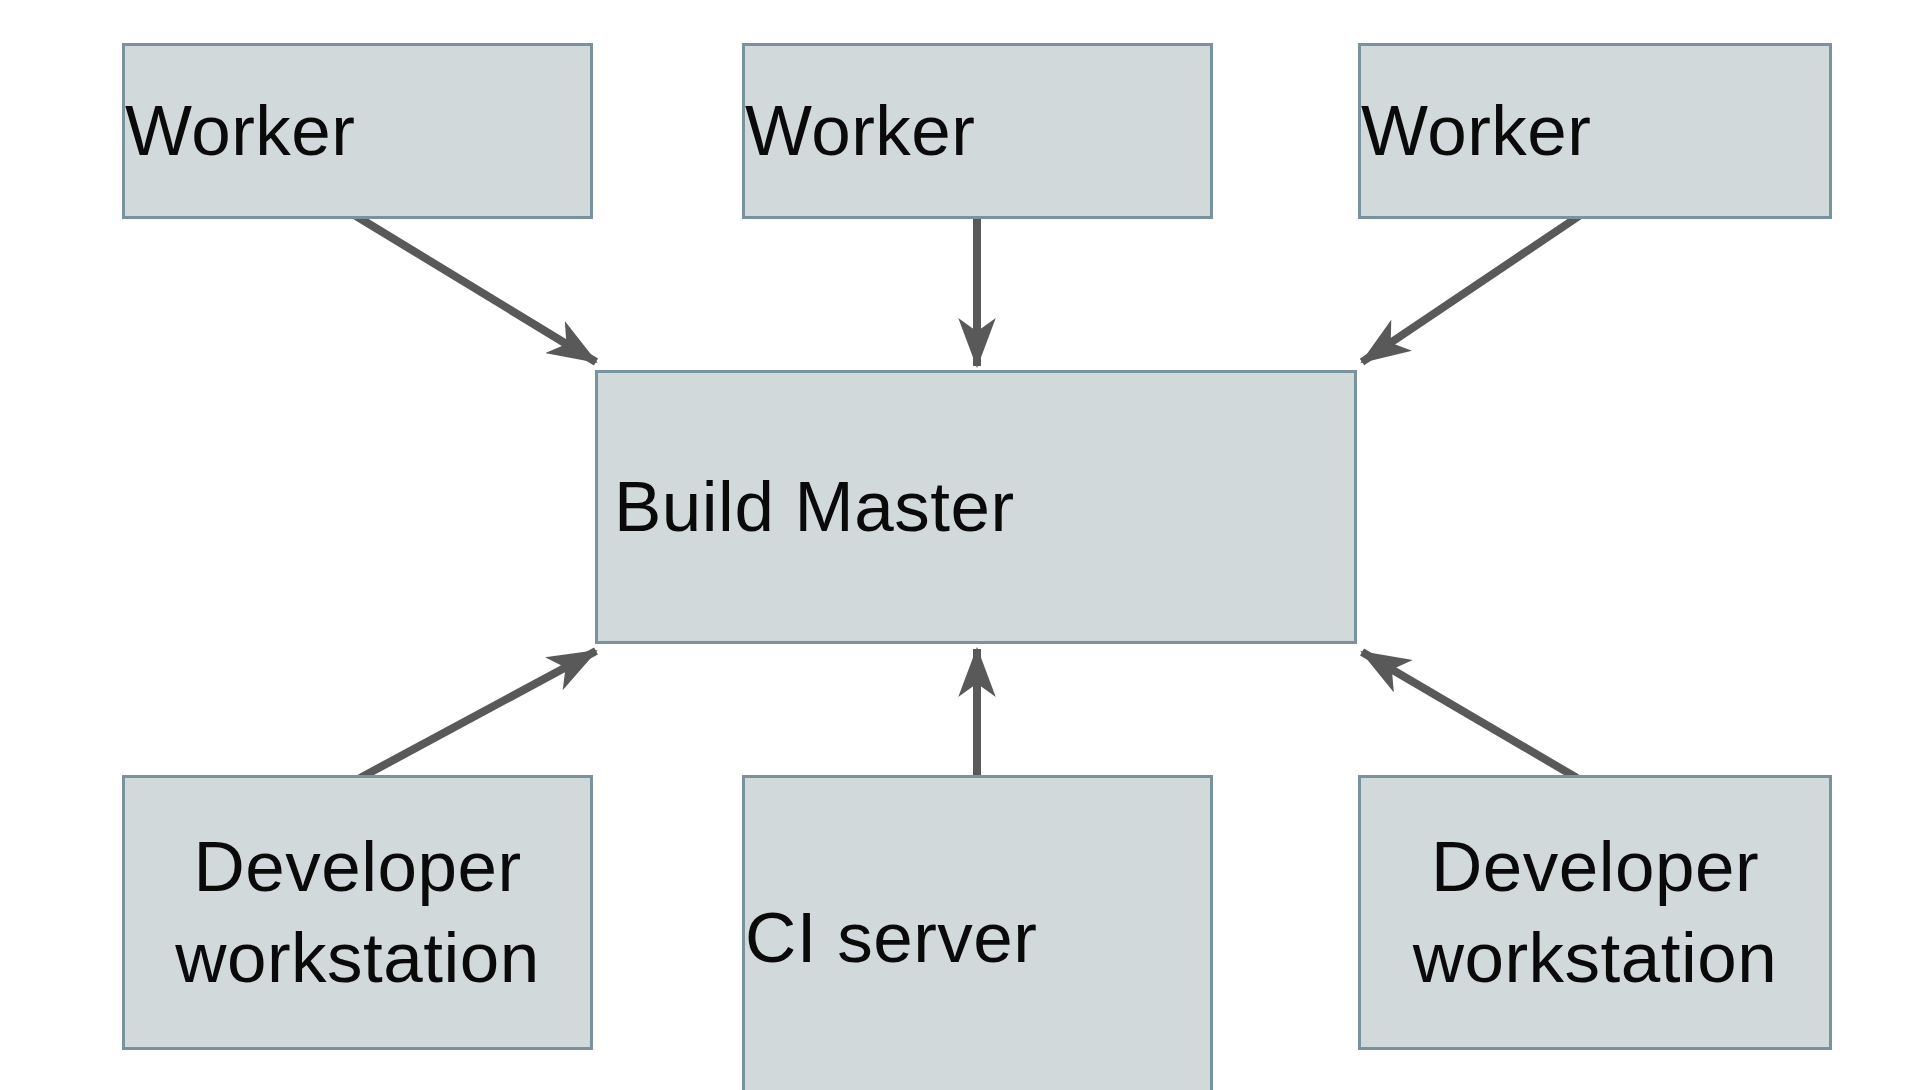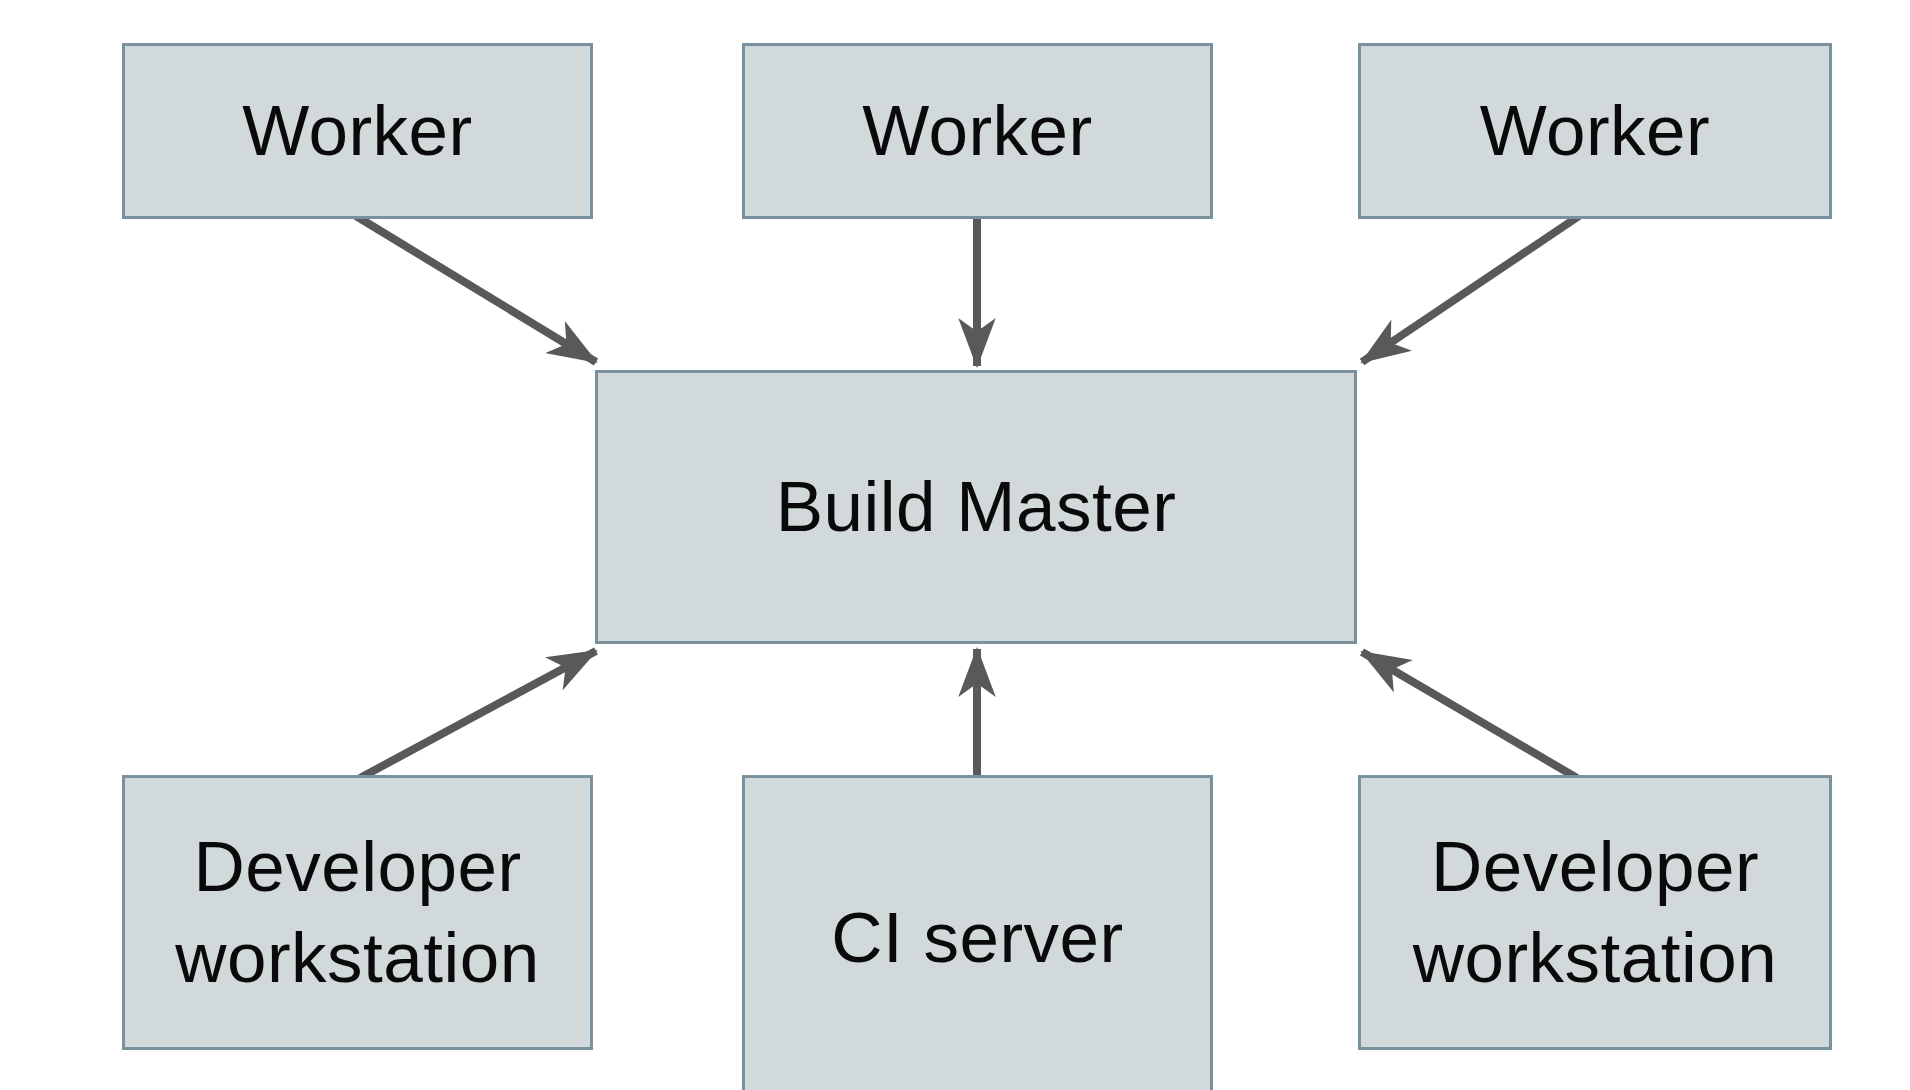--- a/index.html
+++ b/index.html
@@ -20,33 +20,33 @@
   .canvas {
     position: absolute; left: 0; top: 0;
     width: 1910px; height: 1090px;
   }
   .node {
     position: absolute;
     background: var(--node-fill);
     border: 3px solid var(--node-border);
     display: flex;
     align-items: center;
-    justify-content: center;
+    justify-content: flex-start;
     text-align: center;
     color: var(--text);
     font-size: 71px;
     line-height: 1.28;
     letter-spacing: 0.5px;
   }
   
   .node.worker-1 { left: 122px; top: 43px;  width: 471px; height: 176px; }
   .node.worker-2 { left: 742px; top: 43px;  width: 471px; height: 176px; }
   .node.worker-3 { left: 1358px; top: 43px; width: 474px; height: 176px; }
   
-  .node.build-master { left: 595px; top: 370px; width: 762px; height: 274px; }
+  .node.build-master { left: 595px; top: 370px; width: 762px; height: 274px; padding-left: 16px; }
   
   .node.dev-1 { left: 122px; top: 775px;  width: 471px; height: 275px; padding: 0 30px; }
   .node.ci    { left: 742px; top: 775px;  width: 471px; height: 326px; }
   .node.dev-2 { left: 1358px; top: 775px; width: 474px; height: 275px; padding: 0 30px; }
 
   svg.edges {
     position: absolute; left: 0; top: 0;
     width: 1910px; height: 1090px;
     pointer-events: none;
   }

